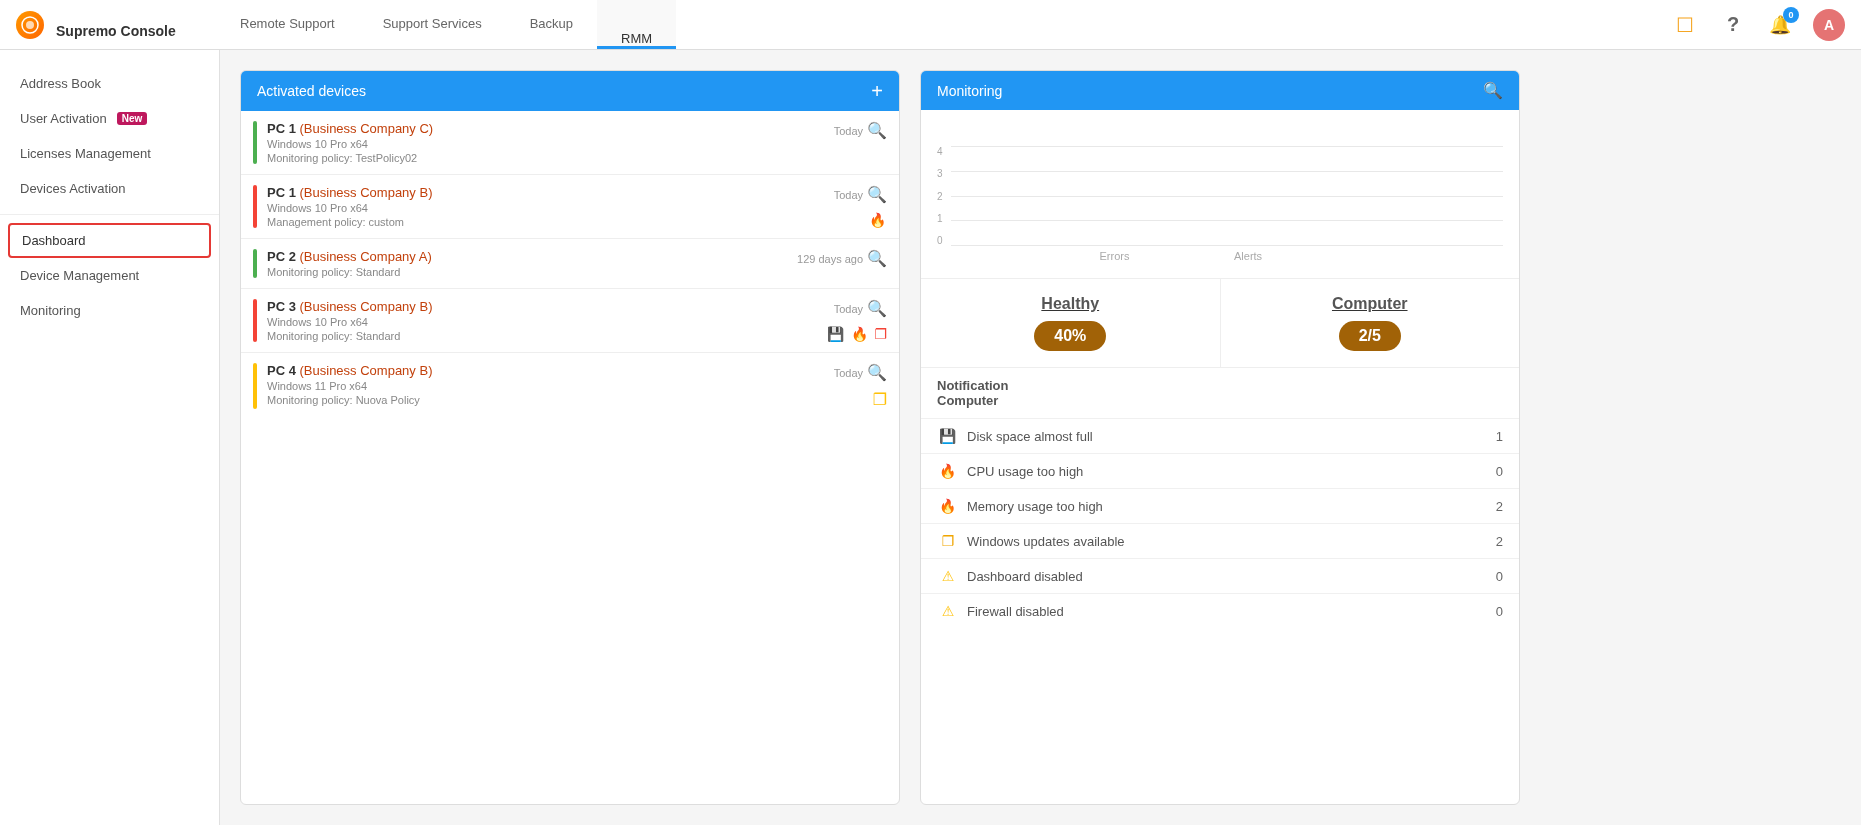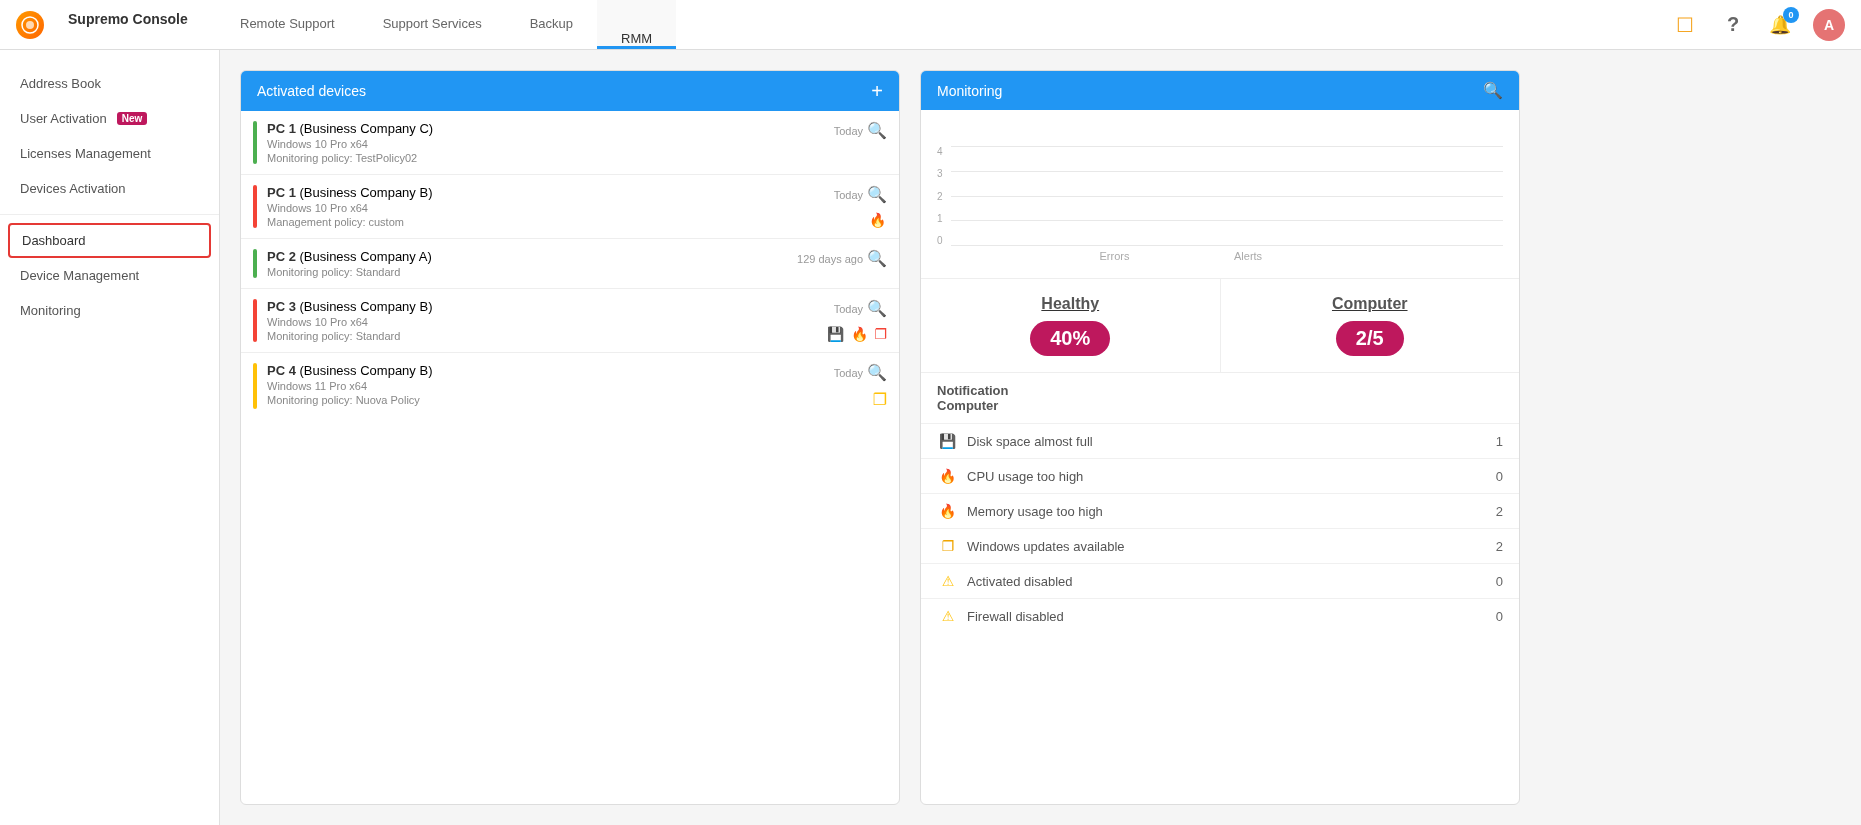--- a/index.html
+++ b/index.html
@@ -5,21 +5,21 @@
     * { box-sizing: border-box; margin: 0; padding: 0; }
     body { font-family: 'Segoe UI', Arial, sans-serif; background: #f5f5f5; font-size: 13px; color: #333; }
 
     
     .top-nav {
       display: flex; align-items: center; background: #fff;
       border-bottom: 1px solid #ddd; height: 50px; padding: 0 16px;
       position: relative; z-index: 10;
     }
     .logo-area {
-      display: flex; align-items: flex-start; gap: 24px; min-width: 200px;
+      display: flex; align-items: flex-end; gap: 12px; min-width: 200px;
     }
     .logo-circle {
       width: 28px; height: 28px; border-radius: 50%; background: linear-gradient(135deg, #f90, #f60);
       display: flex; align-items: center; justify-content: center; color: #fff; font-weight: bold; font-size: 11px;
     }
     .logo-text { font-weight: 600; font-size: 14px; color: #333; }
     .nav-tabs { display: flex; align-items: stretch; flex: 1; height: 100%; }
     .nav-tab {
       padding: 0 24px; display: flex; align-items: center; cursor: pointer;
       color: #666; font-size: 13px; border-bottom: 3px solid transparent;
@@ -99,21 +99,21 @@
     }
     .device-item:last-child { border-bottom: none; }
     .device-bar {
       width: 4px; border-radius: 2px; flex-shrink: 0;
     }
     .bar-green { background: #4caf50; }
     .bar-red { background: #f44336; }
     .bar-yellow { background: #ffc107; }
     .device-info { flex: 1; }
     .device-name { font-weight: 600; font-size: 13px; color: #333; }
-    .device-name span { font-weight: 400; color: #000000; }
+    .device-name span { font-weight: 400; color: #c2410c; }
     .device-sub { font-size: 11px; color: #888; margin-top: 2px; }
     .device-right {
       display: flex; flex-direction: column; align-items: flex-end;
       gap: 4px; font-size: 11px; color: #999;
     }
     .device-time { white-space: nowrap; display: flex; align-items: center; gap: 4px; }
     .device-icons { display: flex; gap: 6px; font-size: 16px; margin-top: 4px; }
     .icon-search { color: #2196f3; cursor: pointer; font-size: 16px; }
     .icon-fire { color: #f44336; font-size: 14px; }
 
@@ -131,22 +131,22 @@
     
     .stats-row {
       display: flex; border-bottom: 1px solid #eee;
     }
     .stat-box {
       flex: 1; padding: 16px; text-align: center; border-right: 1px solid #eee; text-decoration: underline;
     }
     .stat-box:last-child { border-right: none; }
     .stat-label { font-size: 16px; font-weight: 600; color: #555; margin-bottom: 8px; }
     .stat-value {
-      display: inline-block; background: #be185d; color: #fff;
-      padding: 6px 20px; border-radius: 20px; font-size: 20px; font-weight: 600; text-align: right;
+      display: inline-block; background: #a16207; color: #fff;
+      padding: 6px 20px; border-radius: 20px; font-size: 16px; font-weight: 600; text-align: right;
     }
 
     
     .notif-header {
       display: flex; padding: 10px 16px; font-weight: 700;
       font-size: 13px; color: #555; flex-direction: column;
     }
     .notif-header-label { flex: 1; }
     .notif-header-count { font-weight: 700; }
     .notif-row {
@@ -411,21 +411,21 @@
         <span class="notif-label">Memory usage too high</span>
         <span class="notif-count">2</span>
       </div>
       <div class="notif-row">
         <span class="notif-icon notif-icon-win">❐</span>
         <span class="notif-label">Windows updates available</span>
         <span class="notif-count">2</span>
       </div>
       <div class="notif-row">
         <span class="notif-icon notif-icon-warn">⚠</span>
-        <span class="notif-label">Activated disabled</span>
+        <span class="notif-label">Dashboard disabled</span>
         <span class="notif-count">0</span>
       </div>
       <div class="notif-row">
         <span class="notif-icon notif-icon-warn">⚠</span>
         <span class="notif-label">Firewall disabled</span>
         <span class="notif-count">0</span>
       </div>
     </div>
 
   </div>

